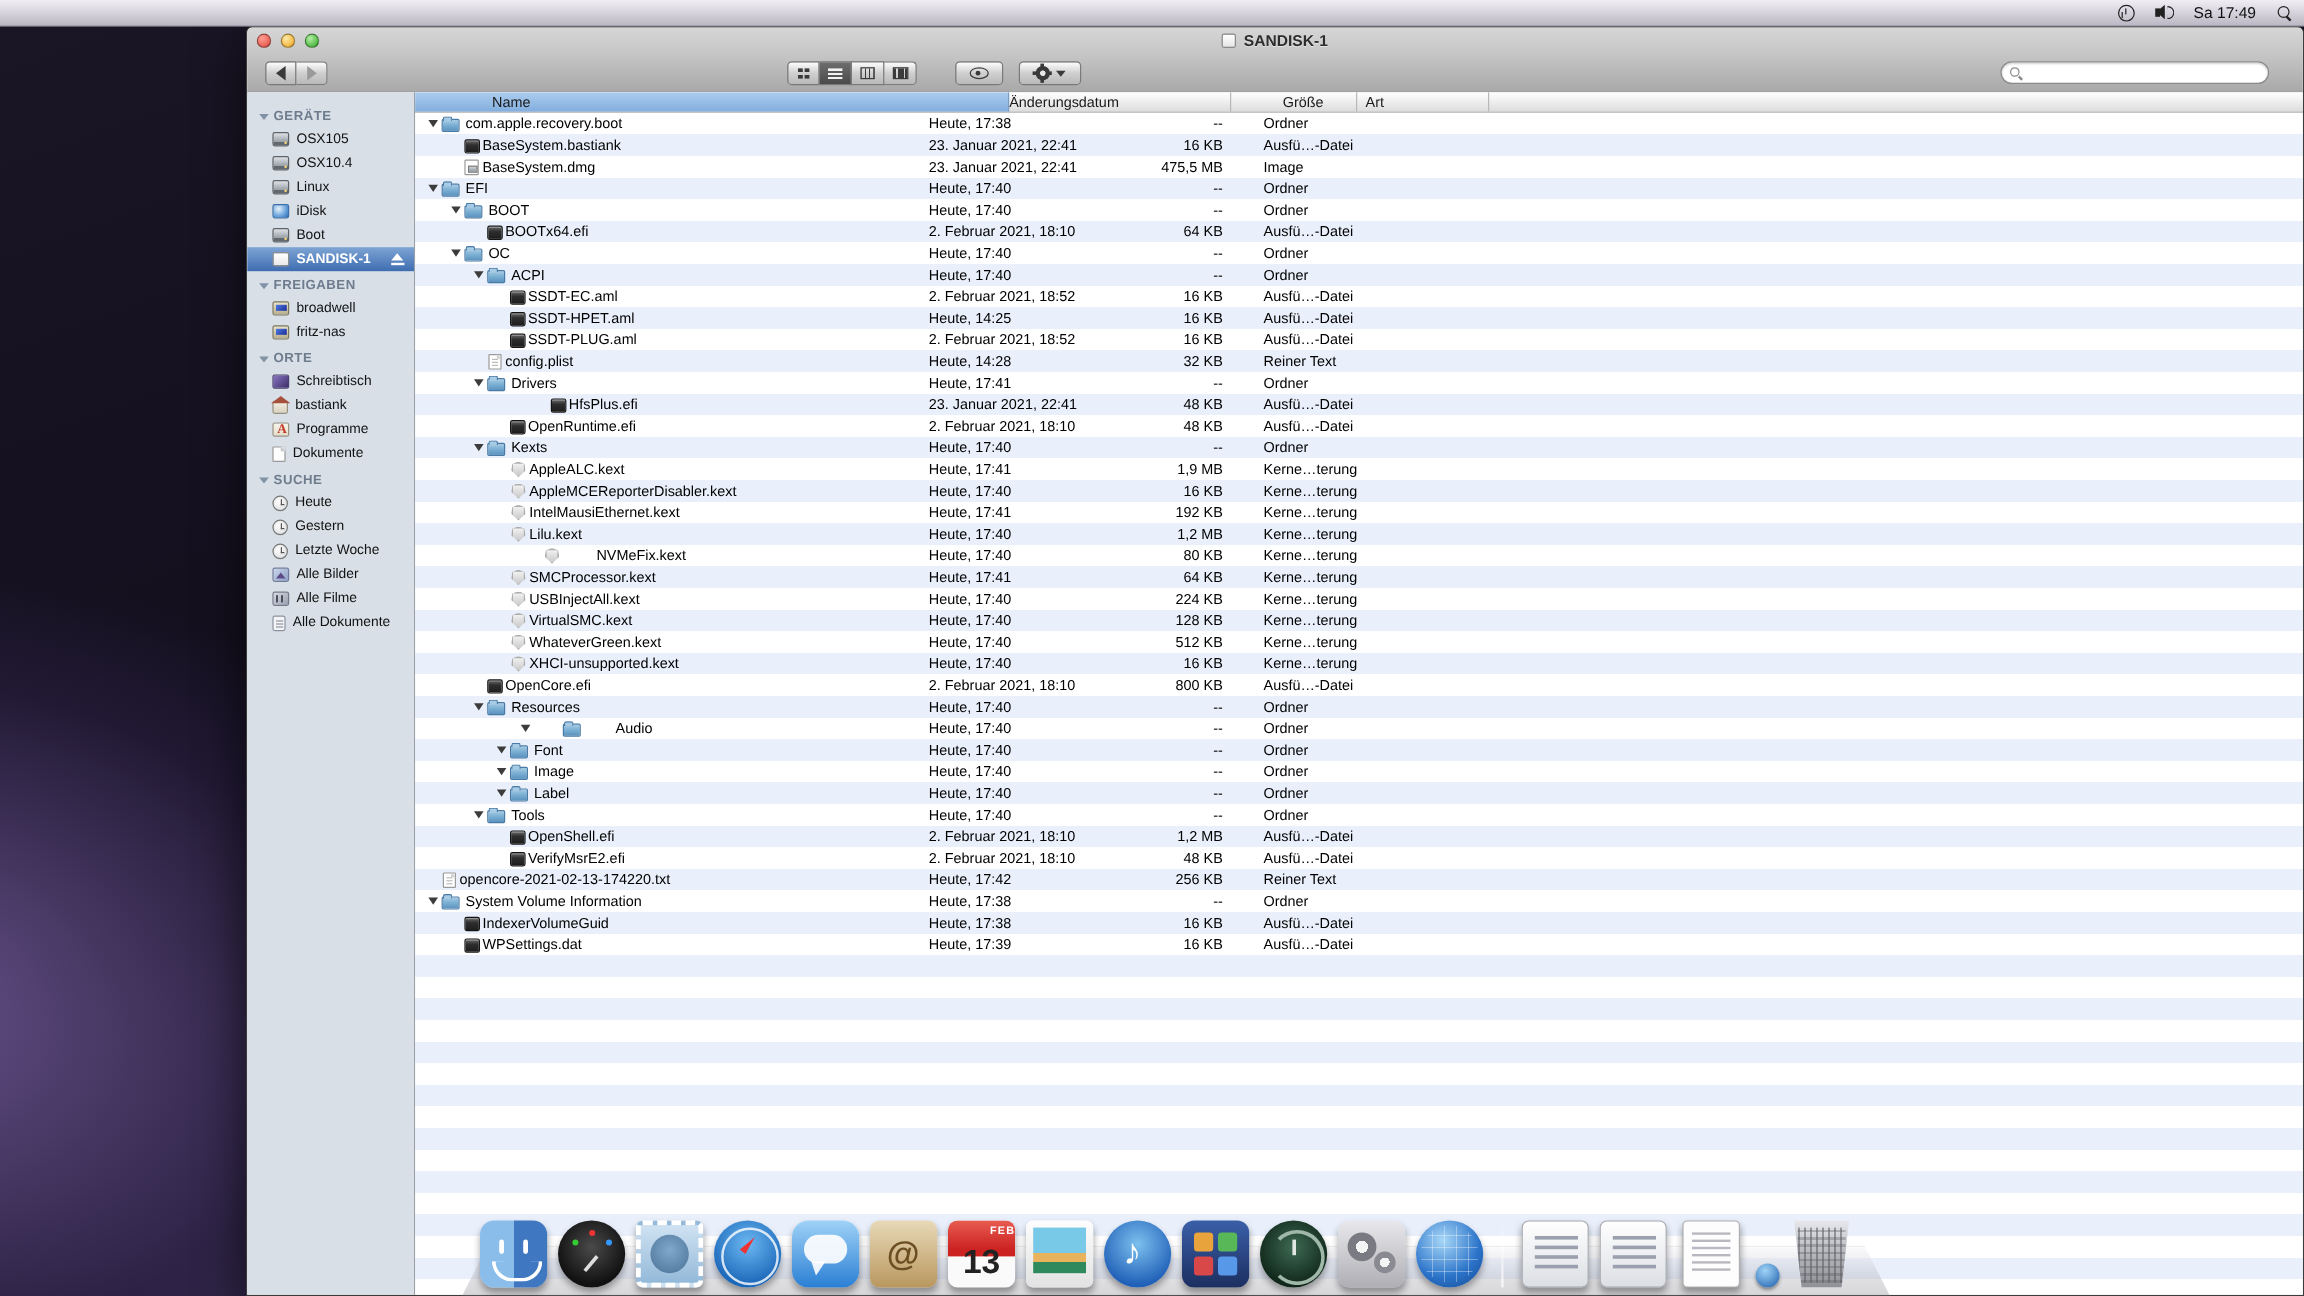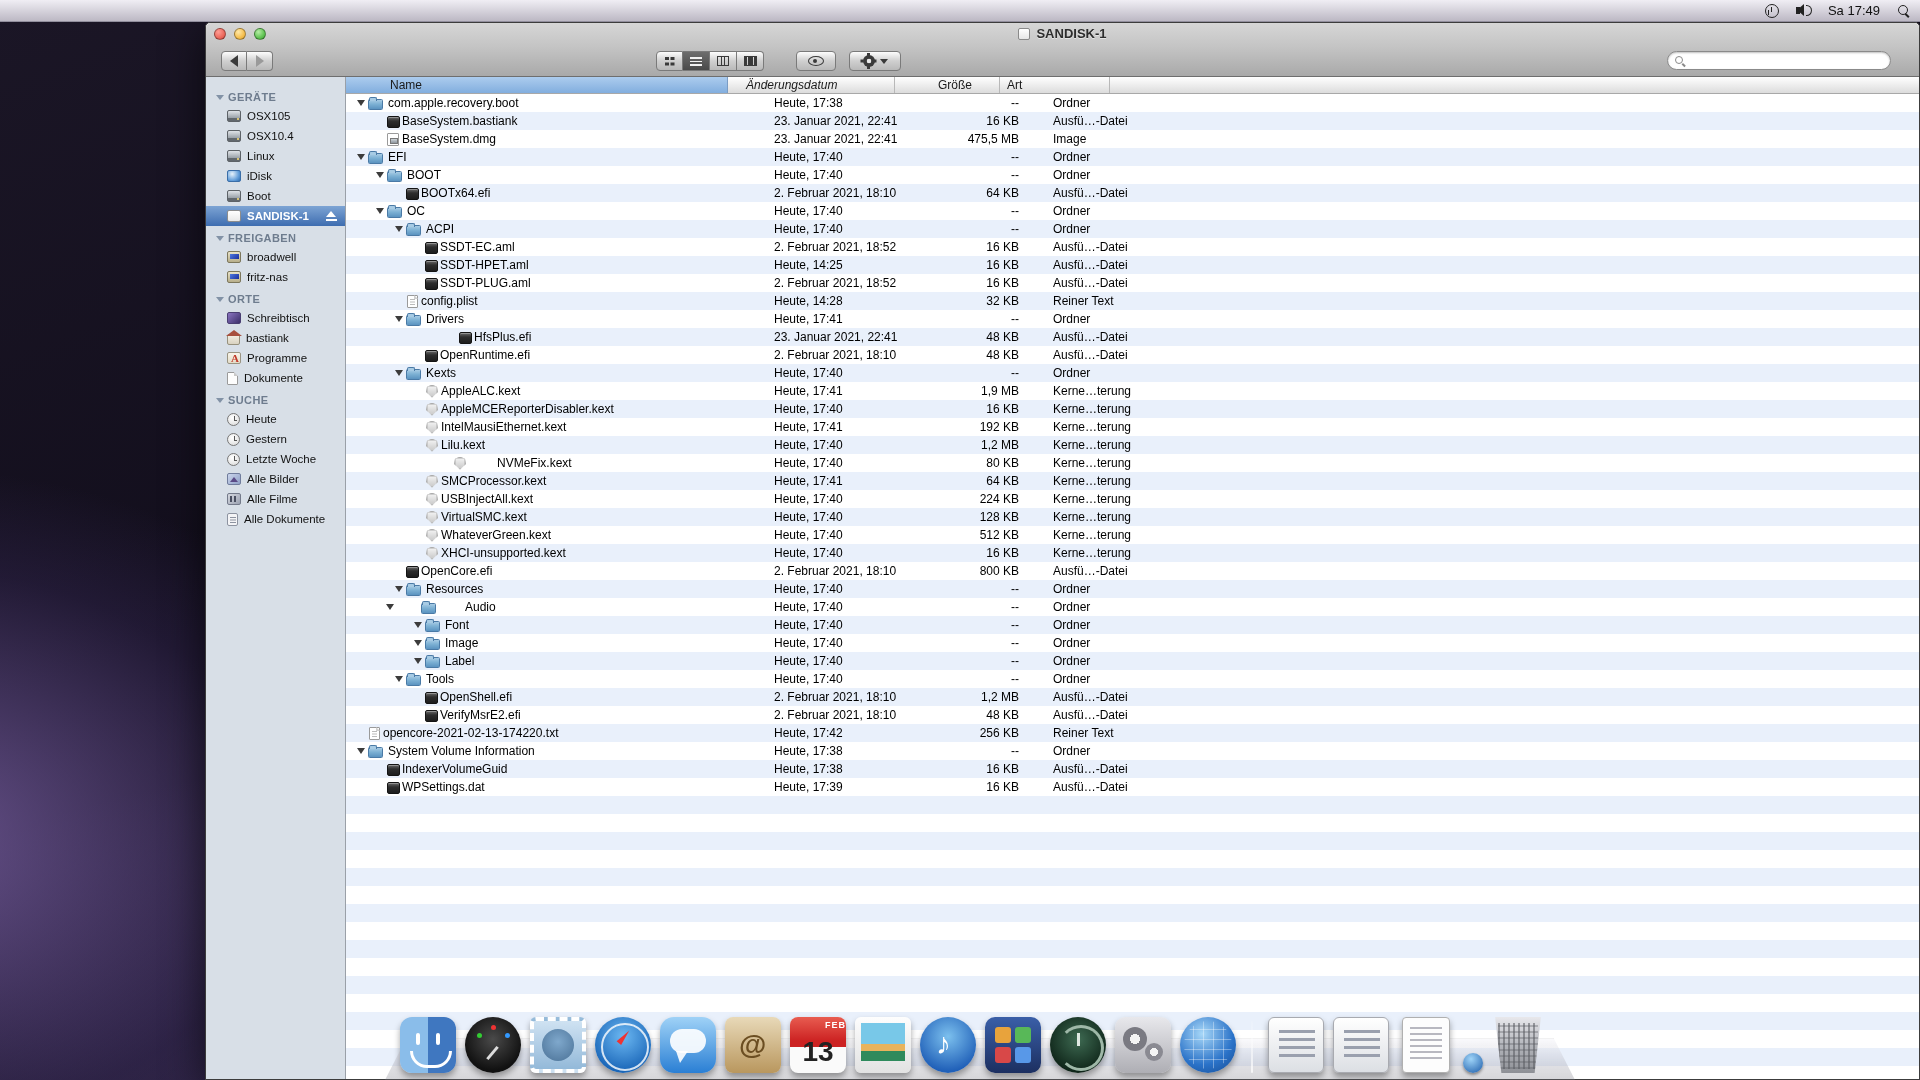--- a/index.html
+++ b/index.html
@@ -115,22 +115,22 @@
   .si-smart-documents::before{content:"";position:absolute;left:2px;top:3px;width:6px;height:1px;background:#8d93a0;box-shadow:0 2.5px 0 #8d93a0,0 5px 0 #8d93a0;}
   .eject{margin-left:auto;margin-right:8px;position:relative;width:11px;height:10px;}
   .eject::before{content:"";position:absolute;left:0;top:0;border-left:5.5px solid transparent;border-right:5.5px solid transparent;border-bottom:6px solid #fff;}
   .eject::after{content:"";position:absolute;left:0;bottom:0;width:11px;height:2px;background:#fff;}
 
   
   #listhead{position:absolute;left:140px;top:54px;right:0;height:17px;
     background:linear-gradient(180deg,#ffffff,#dcdcdc);border-bottom:1px solid #a8a8a8;font-size:12px;color:#1a1a1a;display:flex;}
   .hcell{position:relative;border-right:1px solid #b8b8b8;display:flex;align-items:center;height:100%;}
   .hcell.sorted{background:linear-gradient(180deg,#acccee,#82aede);border-right:1px solid #7a9cc4;}
-  #h-name{width:382px;padding-left:44px;}
-  #h-date{width:167px;padding-left:18px;font-style:italic;}
+  #h-name{width:495px;padding-left:64px;}
+  #h-date{width:185px;}
   #h-size{width:105px;justify-content:flex-end;padding-right:27px;}
   #h-kind{width:110px;padding-left:7px;}
   #h-rest{flex:1;border-right:none;}
   .sort-arrow{position:absolute;right:7px;top:5px;width:0;height:0;border-left:4.5px solid transparent;border-right:4.5px solid transparent;border-bottom:6px solid #3c4document document3c;}
   .sort-arrow{border-bottom-color:#3c3c3c;}
 
   #listbody{position:absolute;left:140px;top:71px;right:0;bottom:0;
     background:repeating-linear-gradient(180deg,#ffffff 0 18px,#e9f0fb 18px 36px);}
   .row{height:18px;display:flex;font-size:12px;color:#000;line-height:18px;}
   .c-name{width:410px;display:flex;align-items:center;overflow:hidden;white-space:nowrap;}
@@ -666,21 +666,21 @@
               <span class="tri"></span>
             </span>
             <span class="fi fi-folder"></span>
             <span class="nm">Resources</span>
           </span>
           <span class="c-date">Heute, 17:40</span>
           <span class="c-size">--</span>
           <span class="c-kind">Ordner</span>
         </div>
         <div class="row">
-          <span class="c-name" style="padding-left: 37px; gap: 24px;">
+          <span class="c-name" style="padding-left: 85px; gap: 24px;">
             <span class="dis">
               <span class="tri"></span>
             </span>
             <span class="fi fi-folder"></span>
             <span class="nm">Audio</span>
           </span>
           <span class="c-date">Heute, 17:40</span>
           <span class="c-size">--</span>
           <span class="c-kind">Ordner</span>
         </div>

